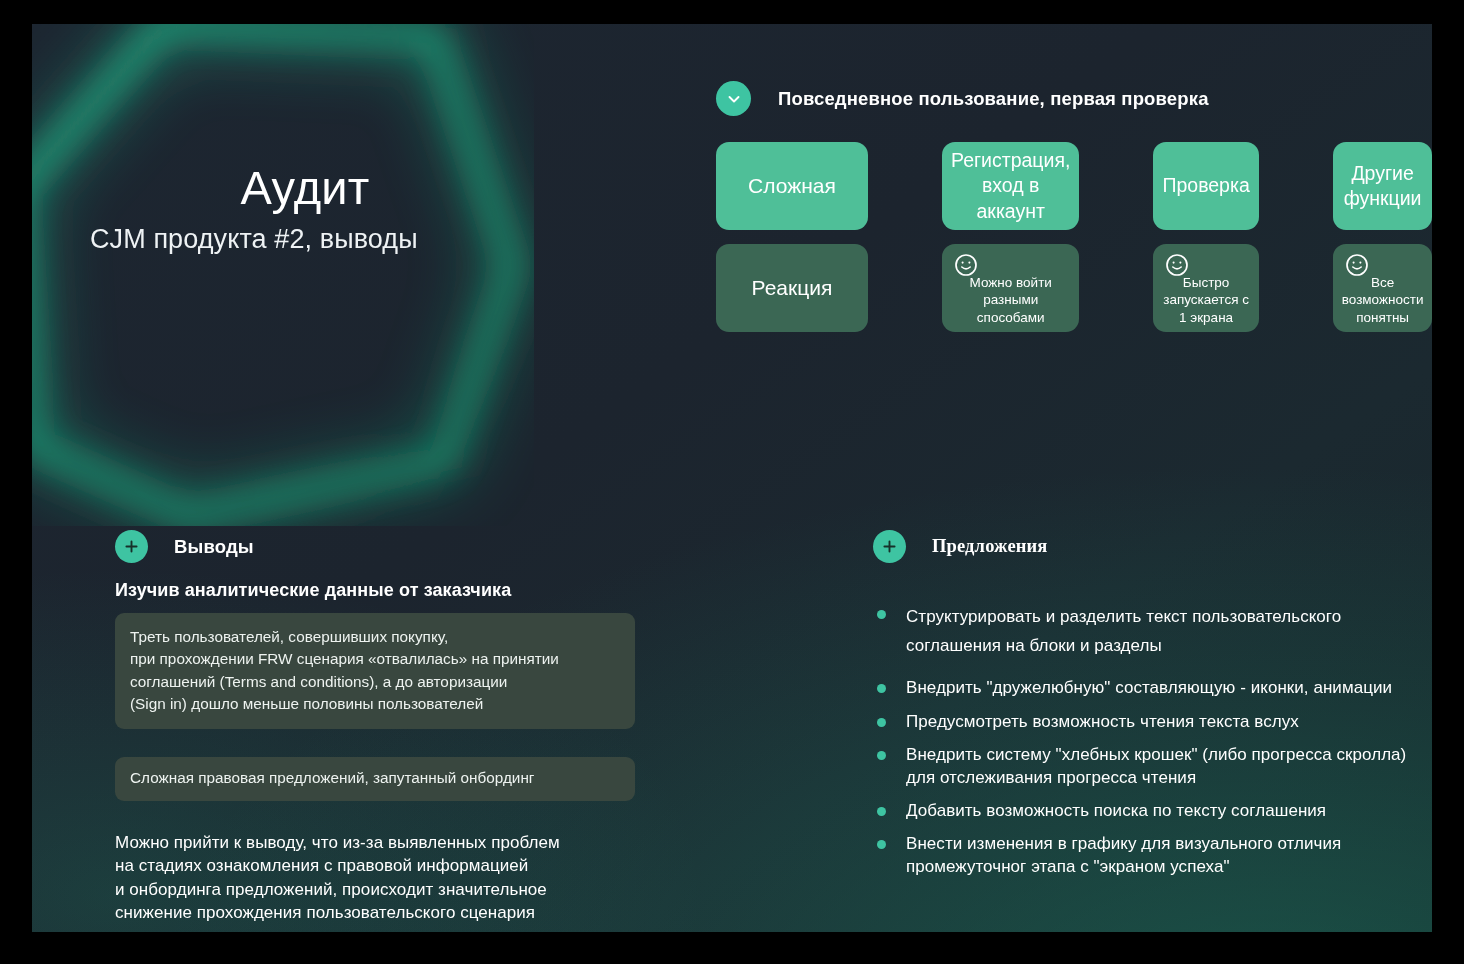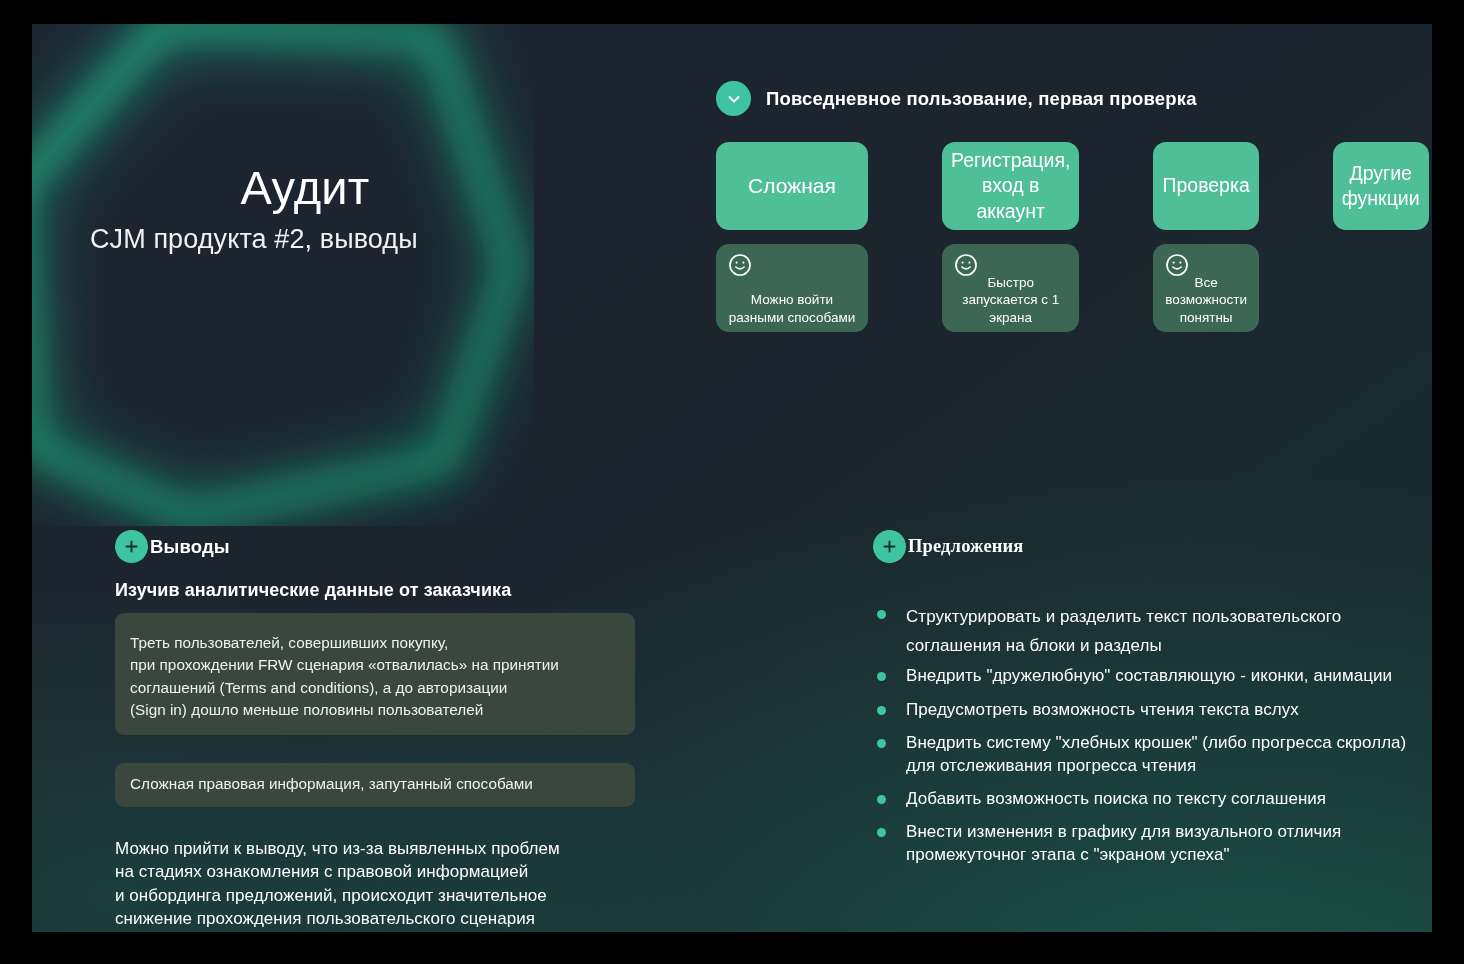--- a/index.html
+++ b/index.html
@@ -88,21 +88,21 @@
     line-height: 1.42;
     letter-spacing: .1px;
   }
 
   
   .flow-head {
     position: absolute;
     left: 684px; top: 57px;
     display: flex;
     align-items: center;
-    gap: 15px;
+    gap: 27px;
     text-align: right;
   }
   .chev-badge {
     width: 35px; height: 35px;
     border-radius: 50%;
     background: #3ec4a2;
     display: flex; align-items: center; justify-content: center;
     flex: 0 0 auto;
   }
   .chev-badge svg { display: block; }
@@ -157,21 +157,21 @@
     left: 12px; top: 9px;
   }
   .smiley svg { display: block; }
   .card .card-text { display: block; }
 
   
   .sec-head {
     position: absolute;
     display: flex;
     align-items: center;
-    gap: 2px;
+    gap: 26px;
   }
   .sec-head.left  { left: 83px;  top: 506px; }
   .sec-head.right { left: 841px; top: 506px; font-family: Liberation Serif, serif; }
   .plus-badge {
     width: 33px; height: 33px;
     border-radius: 50%;
     background: #3ec4a2;
     display: flex; align-items: center; justify-content: center;
     flex: 0 0 auto;
   }
@@ -192,21 +192,21 @@
   .sub-head {
     font-size: 18px;
     font-weight: 700;
     color: #ffffff;
     letter-spacing: .1px;
     margin-bottom: 12px;
   }
   .quote-box {
     background: #39473f;
     border-radius: 9px;
-    padding: 19px 15px 14px 15px;
+    padding: 13px 15px 14px 15px;
     color: #eef3f0;
     font-size: 15.3px;
     line-height: 1.46;
     white-space: pre-line;
     margin-bottom: 28px;
   }
   .quote-box.slim {
     padding: 10px 15px 11px 15px;
     margin-bottom: 30px;
   }
@@ -227,21 +227,21 @@
   ul.suggestions { list-style: none; }
   ul.suggestions li {
     position: relative;
     padding-left: 33px;
     color: #ffffff;
     font-size: 17px;
     line-height: 1.36;
     margin-bottom: 10px;
     letter-spacing: .05px;
   }
-  ul.suggestions li.loose { line-height: 1.72; margin-bottom: 4px; }
+  ul.suggestions li.loose { line-height: 1.72; margin-bottom: 16px; }
   ul.suggestions li .dot {
     position: absolute;
     left: 4px; top: 8px;
     width: 9px; height: 9px;
     border-radius: 50%;
     background: #3ec4a2;
   }
 </style>
 </head>
 <body>
@@ -301,20 +301,23 @@
 вход в аккаунт</span>
         </div>
         <div class="card action">
           <span class="card-text">Проверка</span>
         </div>
         <div class="card action">
           <span class="card-text">Другие
 функции</span>
         </div>
 
+        <div class="card reaction">
+          <span class="card-text">Реакция</span>
+        </div>
 
         <div class="card reaction detail">
           <span class="smiley">
             <svg width="24" height="24" viewBox="0 0 24 24" fill="none">
               <circle cx="12" cy="12" r="10" stroke="#ffffff" stroke-width="1.7"></circle>
               <circle cx="8.6" cy="9.6" r="1.05" fill="#ffffff"></circle>
               <circle cx="15.4" cy="9.6" r="1.05" fill="#ffffff"></circle>
               <path d="M7.8 14 Q12 17.6 16.2 14" stroke="#ffffff" stroke-width="1.6" stroke-linecap="round" fill="none"></path>
             </svg>
           </span>
@@ -364,21 +367,21 @@
       <div class="left-col">
 
         <div class="sub-head">Изучив аналитические данные от заказчика</div>
 
         <div class="quote-box">Треть пользователей, совершивших покупку,
 при прохождении FRW сценария «отвалилась» на принятии
 соглашений (Terms and conditions), а до авторизации
 (Sign in) дошло меньше половины пользователей</div>
 
 
-        <div class="quote-box slim">Сложная правовая информация, запутанный способами</div>
+        <div class="quote-box slim">Сложная правовая предложений, запутанный онбординг</div>
 
         <div class="conclusion">Можно прийти к выводу, что из-за выявленных проблем
 на стадиях ознакомления с правовой информацией
 и онбординга предложений, происходит значительное
 снижение прохождения пользовательского сценария</div>
       </div>
 
       <div class="sec-head right">
         <span class="plus-badge">
           <svg width="15" height="15" viewBox="0 0 15 15" fill="none">

